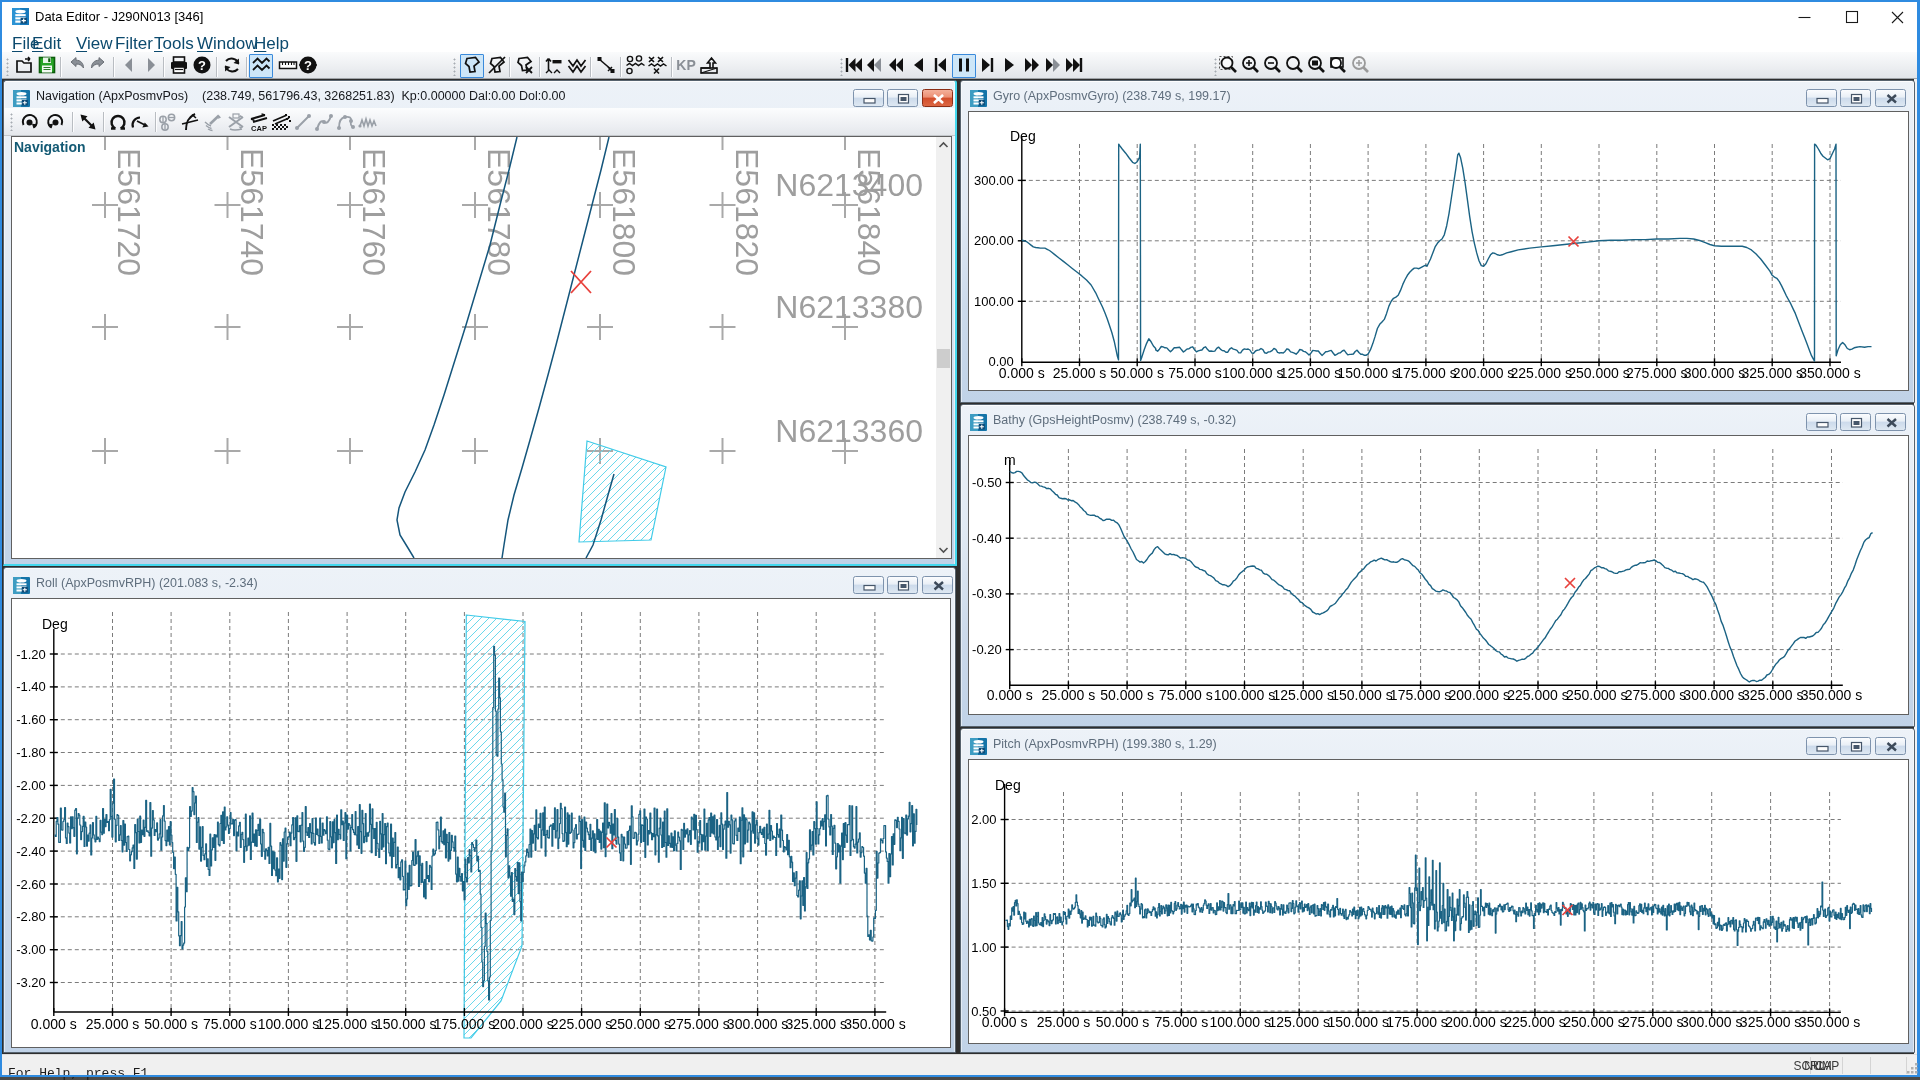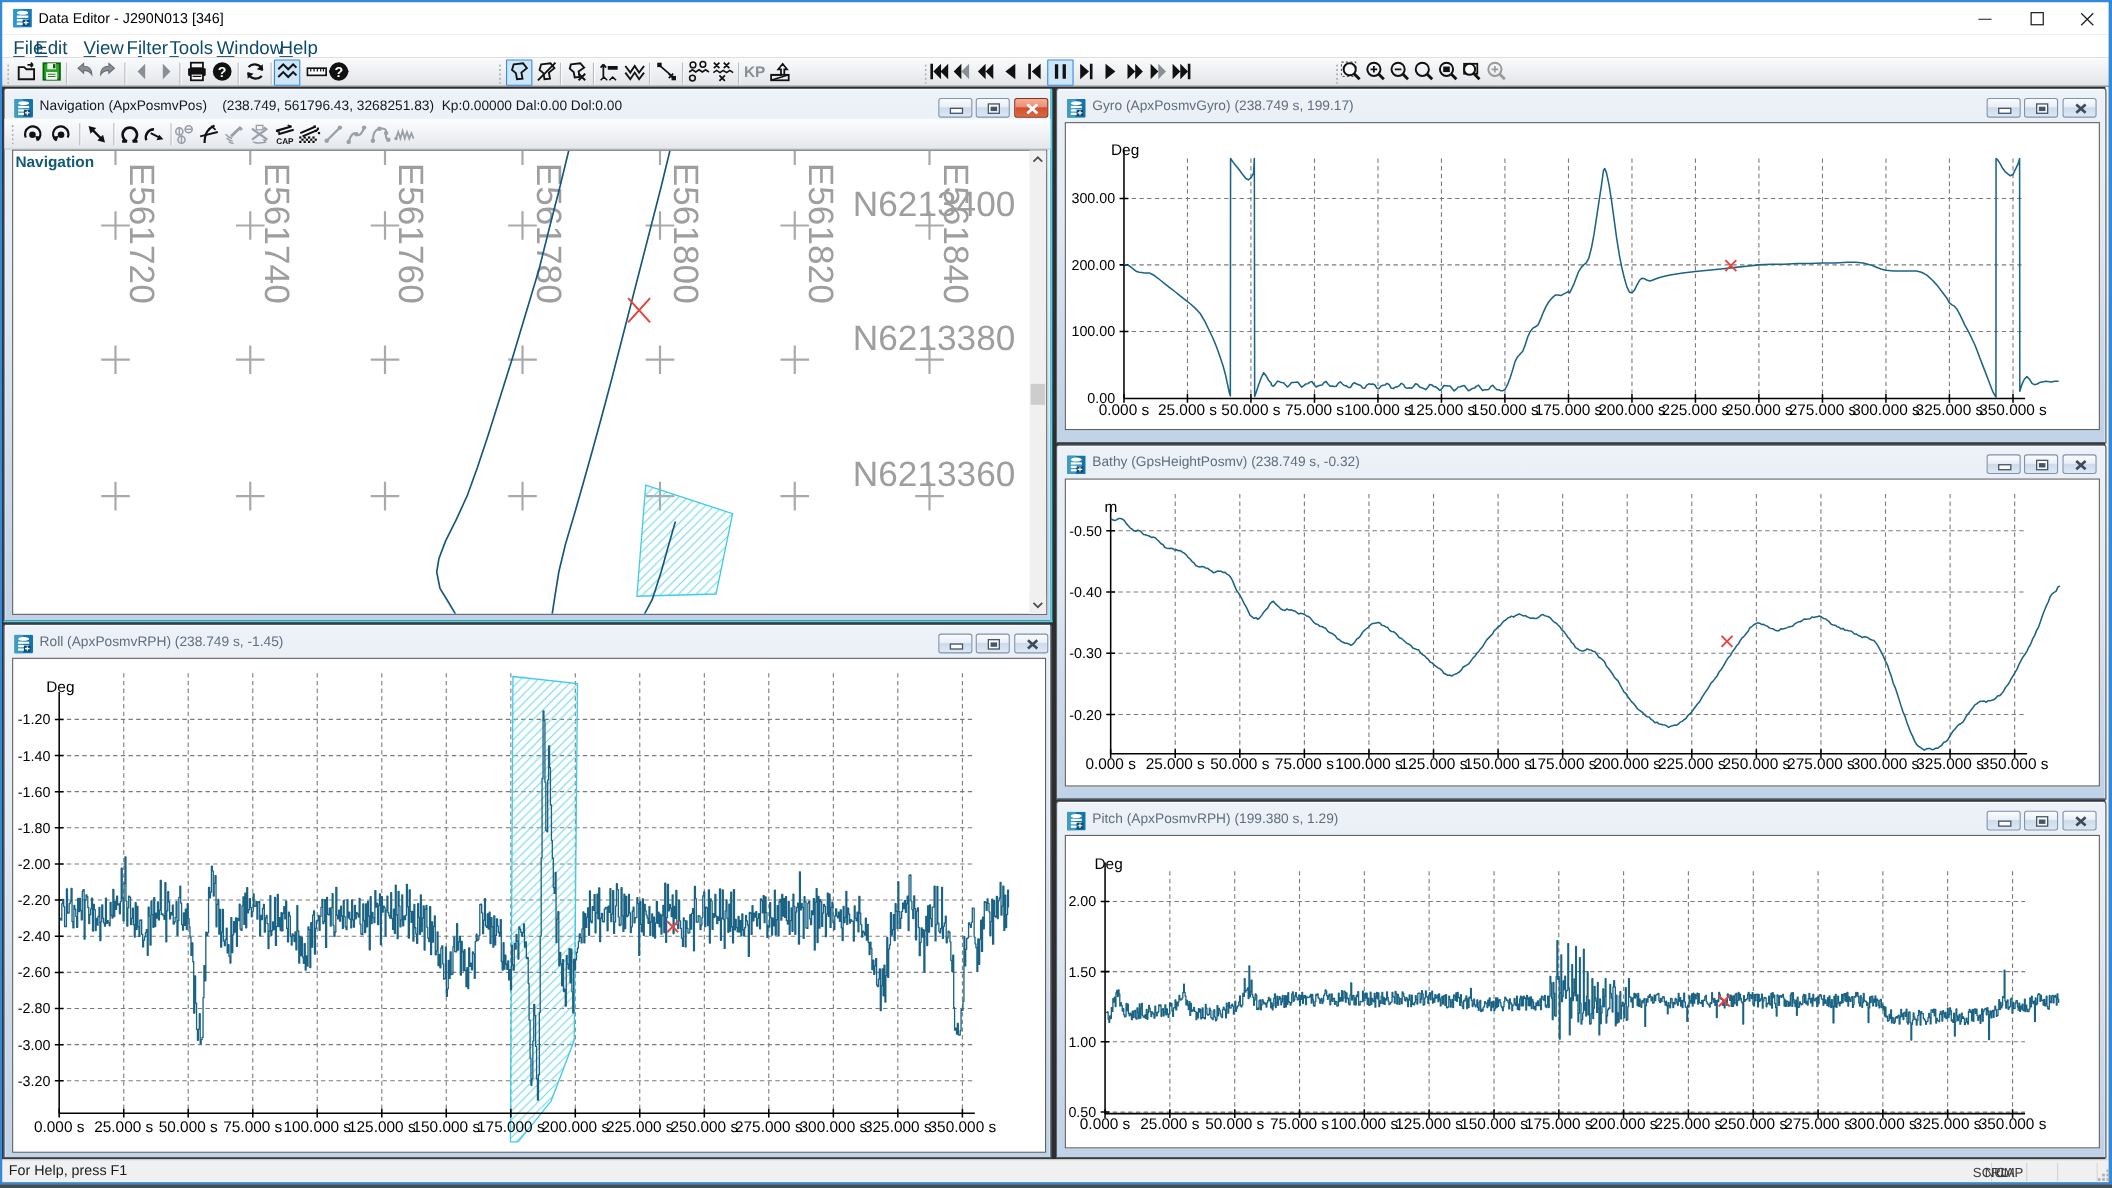--- a/index.html
+++ b/index.html
@@ -8,21 +8,21 @@
 #rborder { left:1917px; top:2px; width:3px; height:1073px; background:#2f8be0; }
 #titlebar { left:2px; top:2px; width:1915px; height:29px; background:#ffffff; }
 #titlebar .txt { position:absolute; left:33px; top:7px; font-size:13px; color:#000; }
 #menubar { left:2px; top:31px; width:1915px; height:21px; background:#ffffff; }
 #menubar span { position:absolute; top:3px; font-size:17px; color:#0c4a6e; }
 #menubar u { text-decoration:underline; text-underline-offset:2px; }
 #toolbar { left:2px; top:52px; width:1915px; height:27px; background:linear-gradient(#fafbfc,#eceef1 60%,#e2e5e9); border-bottom:1px solid #a0a4a8; }
 #mdi { left:2px; top:79px; width:1915px; height:975px; background:#2e2e2e; }
 #mdiright { left:1914px; top:79px; width:3px; height:975px; background:#f2f3f5; }
 #statusbar { left:2px; top:1054px; width:1915px; height:21px; background:#f0f0f0; border-top:1px solid #dcdcdc; font-size:13px; color:#1a1a1a; }
-#statusbar .lbl { position:absolute; left:6px; top:1px; }
+#statusbar .lbl { position:absolute; left:6px; top:11px;font-family:Liberation Mono, monospace; }
 #statusbar .sep { position:absolute; top:2px; width:1px; height:17px; background:#d4d4d4; }
 #statusbar .ind { position:absolute; top:4px; color:#3a3a3a; font-size:12px; text-align:center; }
 #botline { left:0; top:1075px; width:1920px; height:2px; background:#2f8be0; }
 
 .grip { position:absolute; top:6px; width:3px; height:18px;
   background-image:radial-gradient(circle at 1.5px 1.5px,#a6abb2 0.9px,transparent 1.1px);
   background-size:3px 4px; }
 .tsep { position:absolute; top:5px; width:1px; height:20px; background:#b9bdc2; box-shadow:1px 0 0 #fdfdfe; }
 .tbtn { position:absolute; top:2px; width:22px; height:22px; }
 .tsel { position:absolute; top:2px; width:24px; height:24px; border:1px solid #3a8adb; background:#cde6f8; border-radius:1px; }
@@ -472,21 +472,21 @@
       <rect width="8" height="17" fill="#3d9cc2"></rect>
       <g fill="#fff">
         <ellipse cx="8.5" cy="3.8" rx="5" ry="1.8"></ellipse>
         <rect x="3.5" y="6.3" width="10" height="2"></rect>
         <rect x="3.5" y="9.4" width="10" height="2"></rect>
         <rect x="3.5" y="12.5" width="10" height="2"></rect>
       </g>
       <rect x="8.8" y="9.9" width="6" height="5.6" fill="#0d4a77"></rect>
       <path d="M9.7,12.7 h4.2 M11.8,10.7 v4" stroke="#fff" stroke-width="1.1"></path>
     </svg>
-  <span class="wt">Roll (ApxPosmvRPH) (238.749 s, -1.45)</span>
+  <span class="wt">Roll (ApxPosmvRPH) (201.083 s, -2.34)</span>
   <div class="mbtns" style="left:845px">
     <div class="mb">
         <svg width="31" height="18">
           <rect x="10" y="8.5" width="11" height="4.5" fill="#fdfdfd" stroke="#46566a" stroke-width="1.2"></rect>
         </svg>
       </div>
     <div class="mb">
         <svg width="31" height="18">
           <rect x="10.5" y="4.5" width="10" height="8.5" fill="#fdfdfd" stroke="#46566a" stroke-width="1.2"></rect>
           <rect x="12.5" y="7" width="6" height="4" fill="#46566a"></rect>

